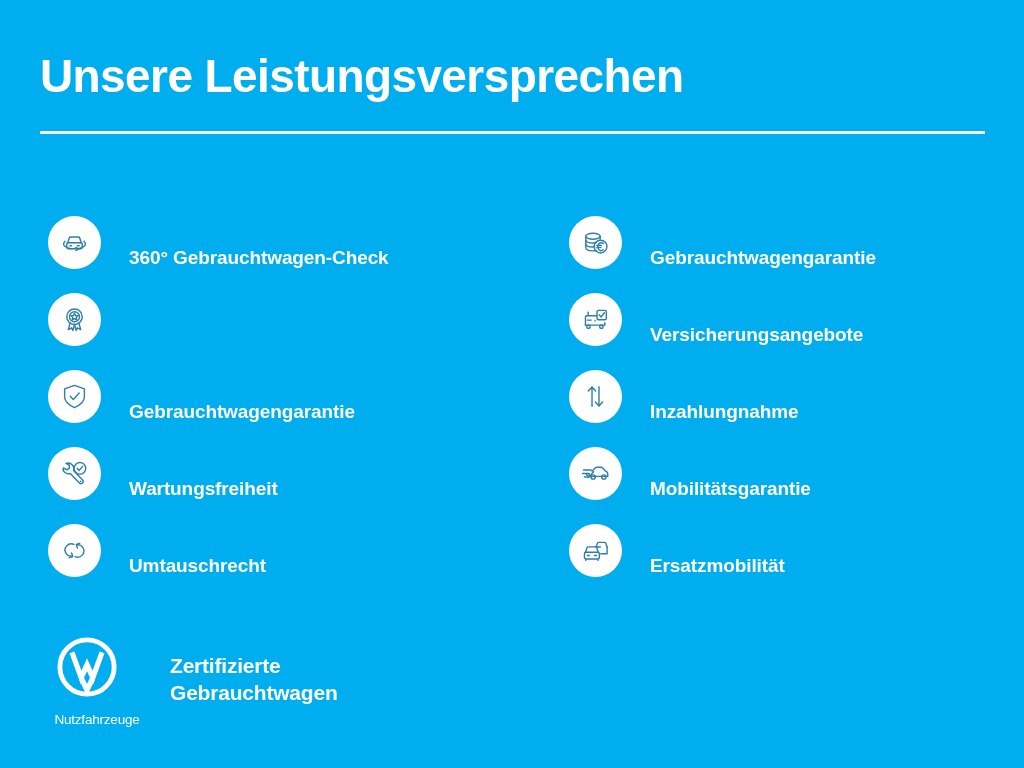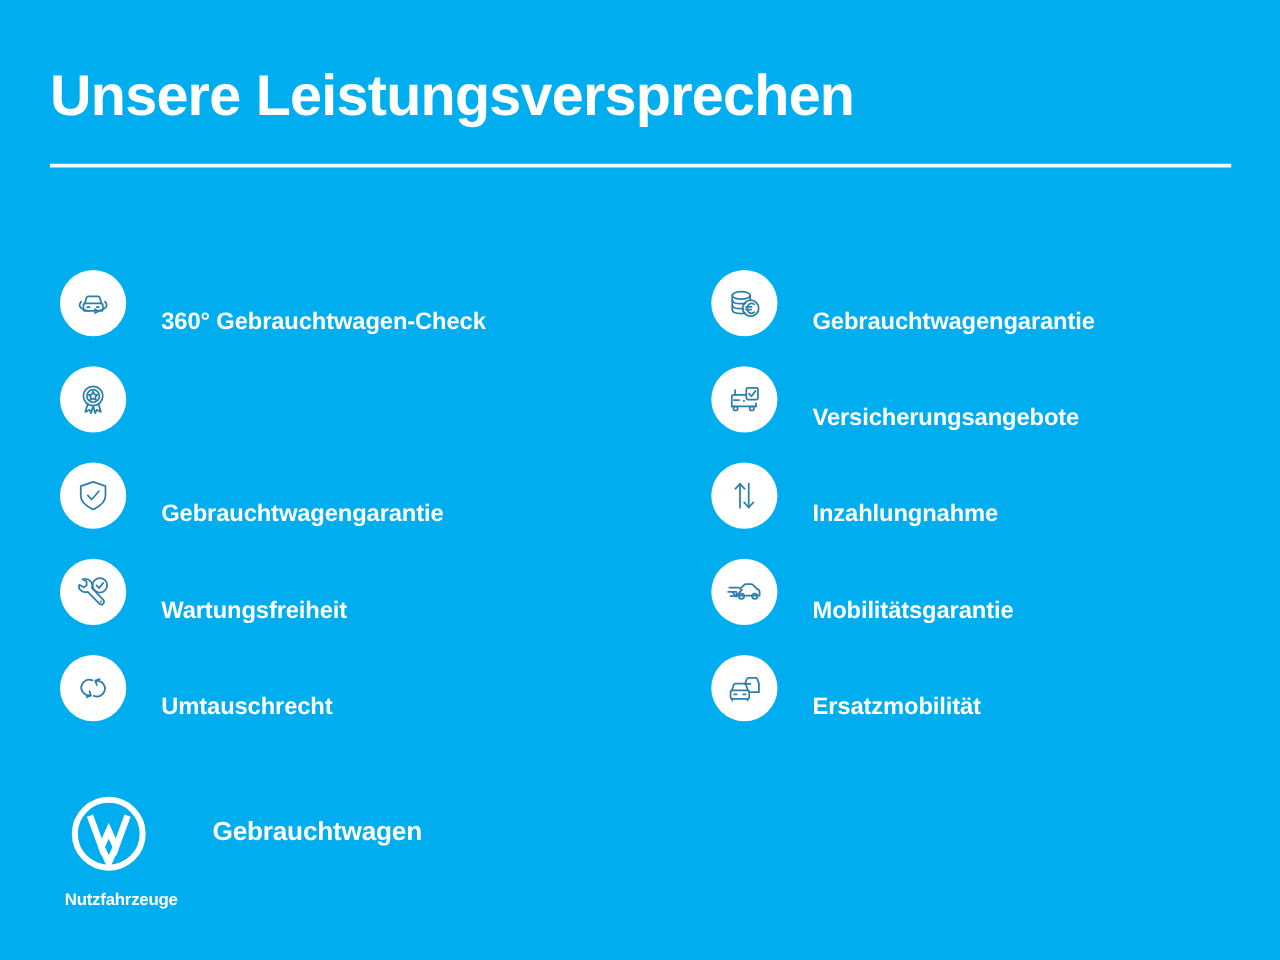--- a/index.html
+++ b/index.html
@@ -120,21 +120,21 @@
   .vw-logo svg .ring   { fill: none; stroke: #ffffff; stroke-width: 5; }
   .vw-logo svg .wmark  { fill: none; stroke: #ffffff; stroke-width: 5.4;
                          stroke-linecap: butt; stroke-linejoin: miter; }
   .vw-sub {
     position: absolute;
     left: 0;
     top: 76px;
     width: 110px;
     text-align: center;
     font-size: 13.5px;
-    font-weight: bold;
+    font-weight: normal;
     color: #ffffff;
     letter-spacing: -0.2px;
     white-space: nowrap;
   }
   .brand-claim {
     position: absolute;
     left: 128px;
     top: 16px;
     font-size: 21px;
     line-height: 27px;
@@ -307,17 +307,18 @@
   <div class="brand">
     <div class="vw-logo">
       <svg viewBox="0 0 64 64" aria-hidden="true">
         <circle class="ring" cx="32" cy="32" r="28"></circle>
         <path class="wmark" d="M16.5 17 L26 43 L32 29.5 L38 43 L47.5 17"></path>
         <path class="wmark" d="M26 43 L32 56 L38 43"></path>
       </svg>
     </div>
     <div class="vw-sub">Nutzfahrzeuge</div>
     <div class="brand-claim">
+      <div>Zertifizierte</div>
       <div>Gebrauchtwagen</div>
     </div>
   </div>
 
 </div>
 
 </body></html>

